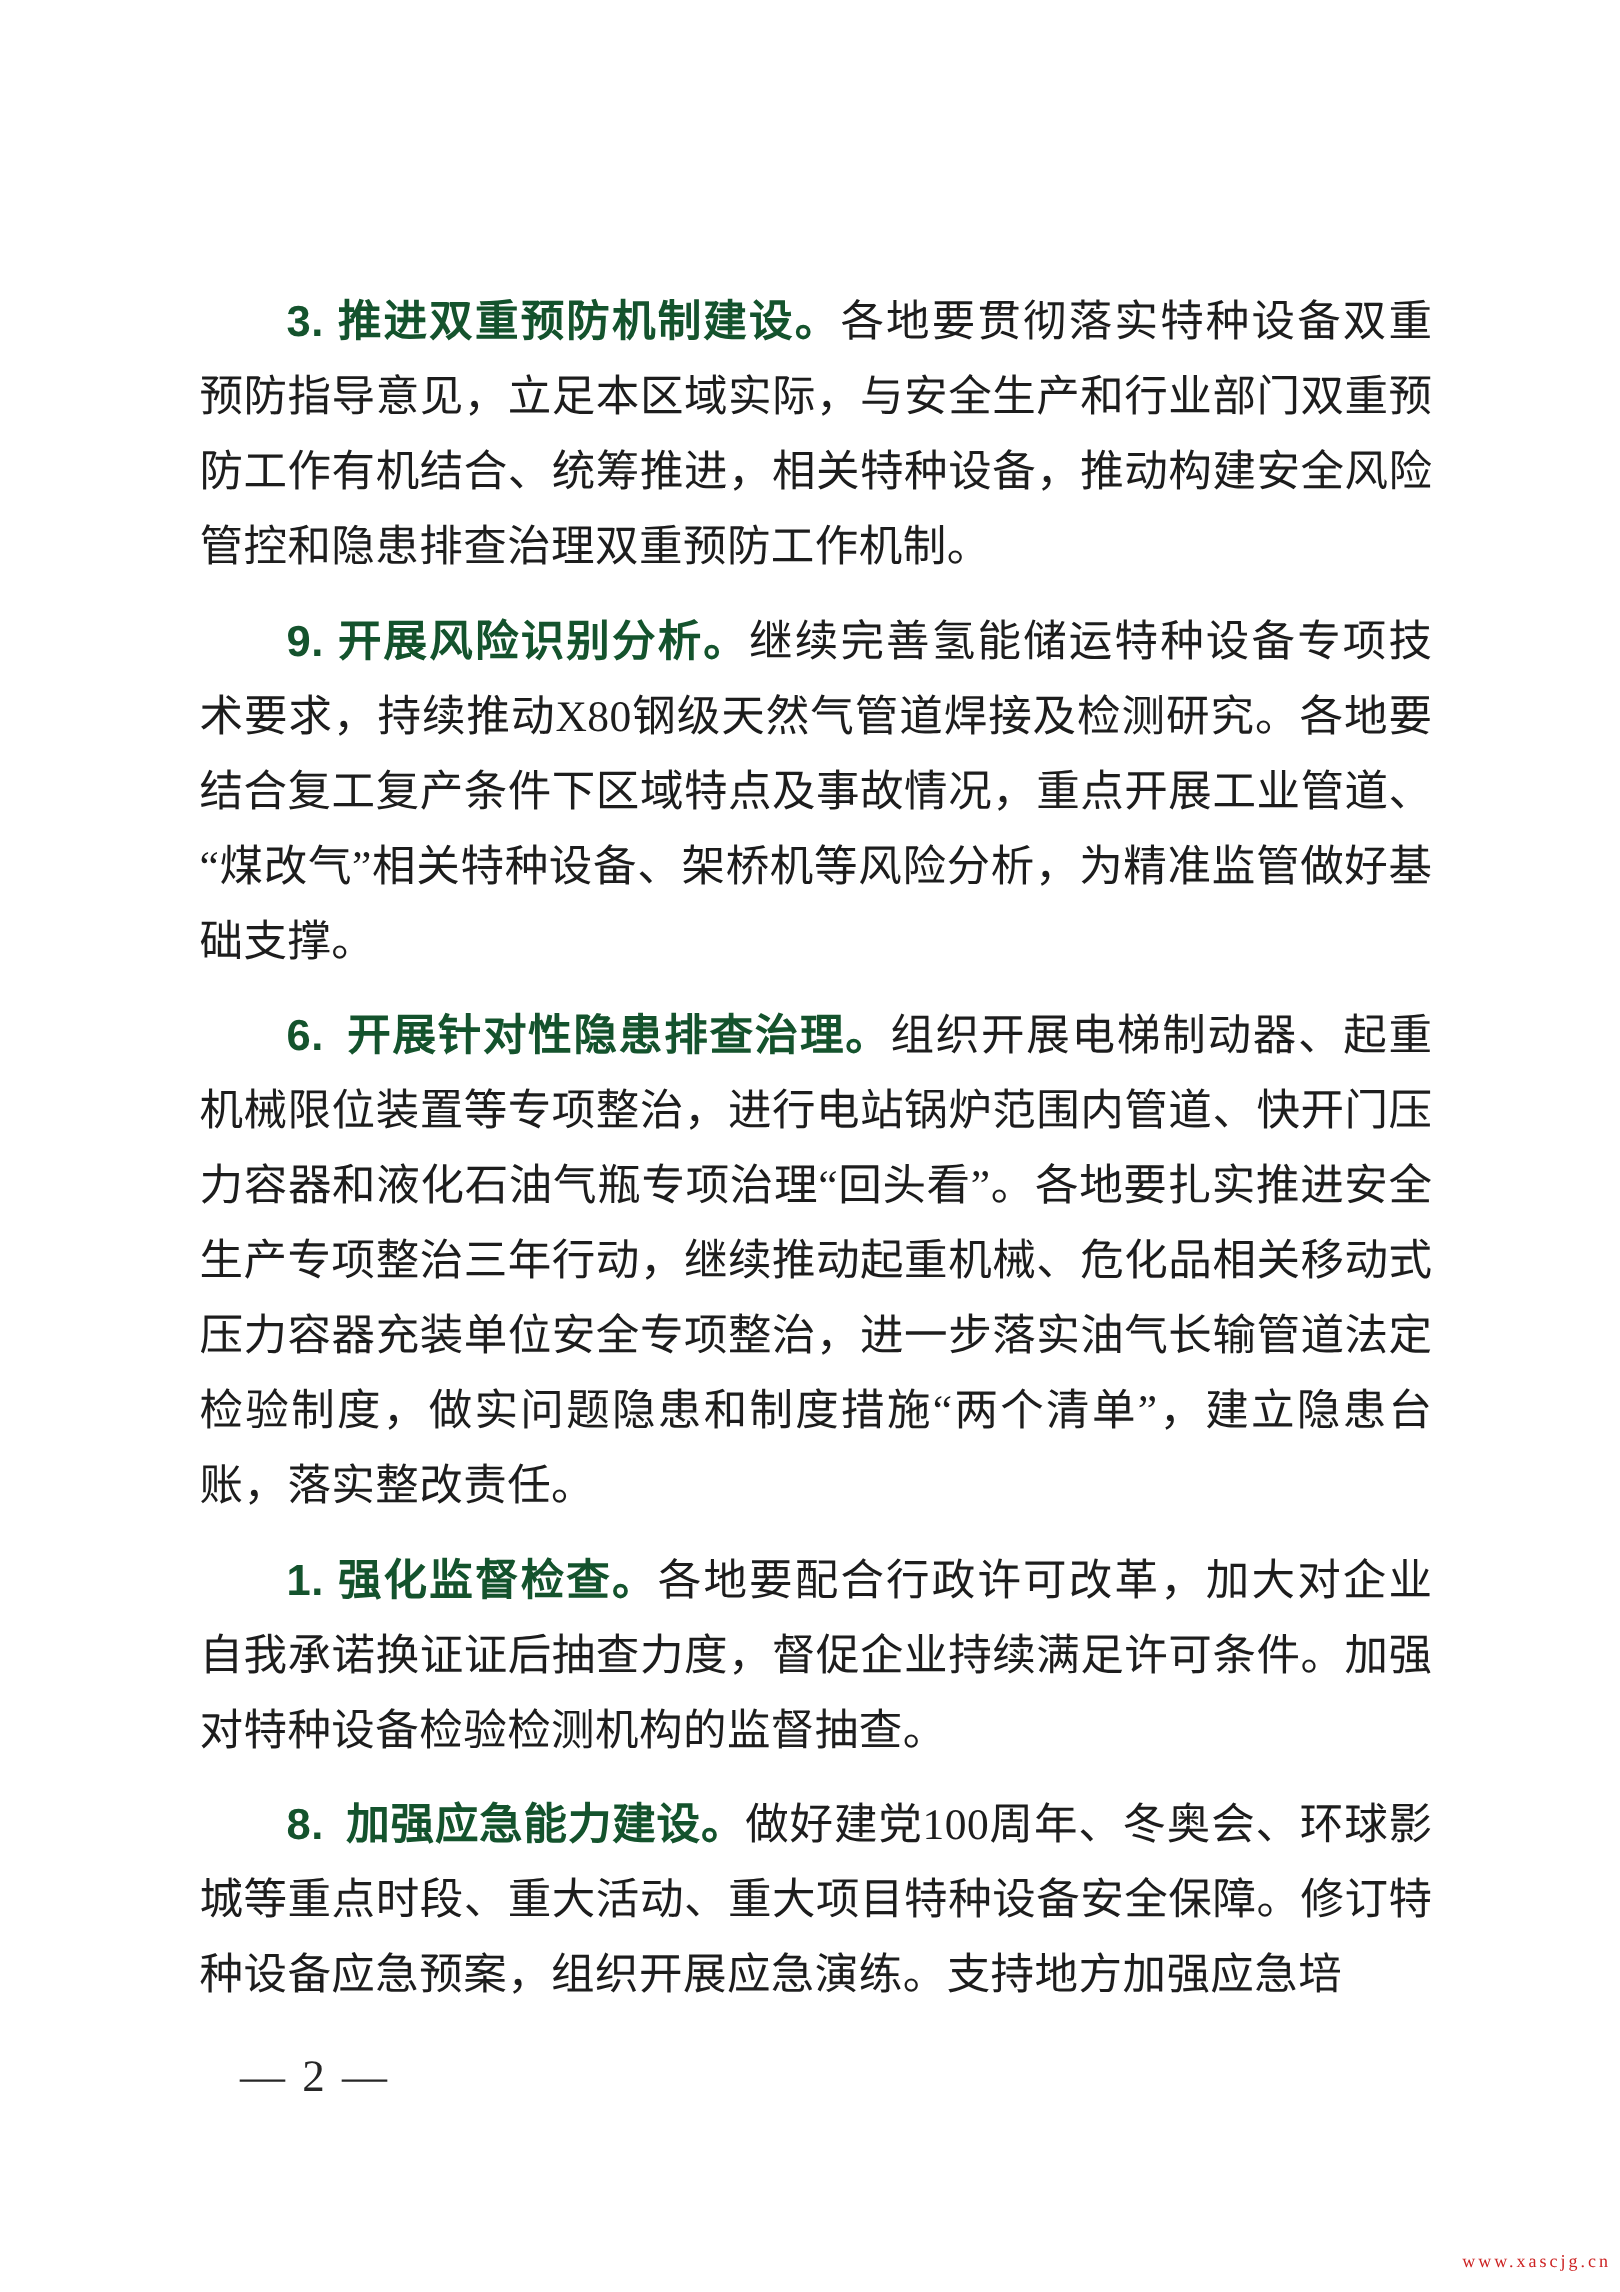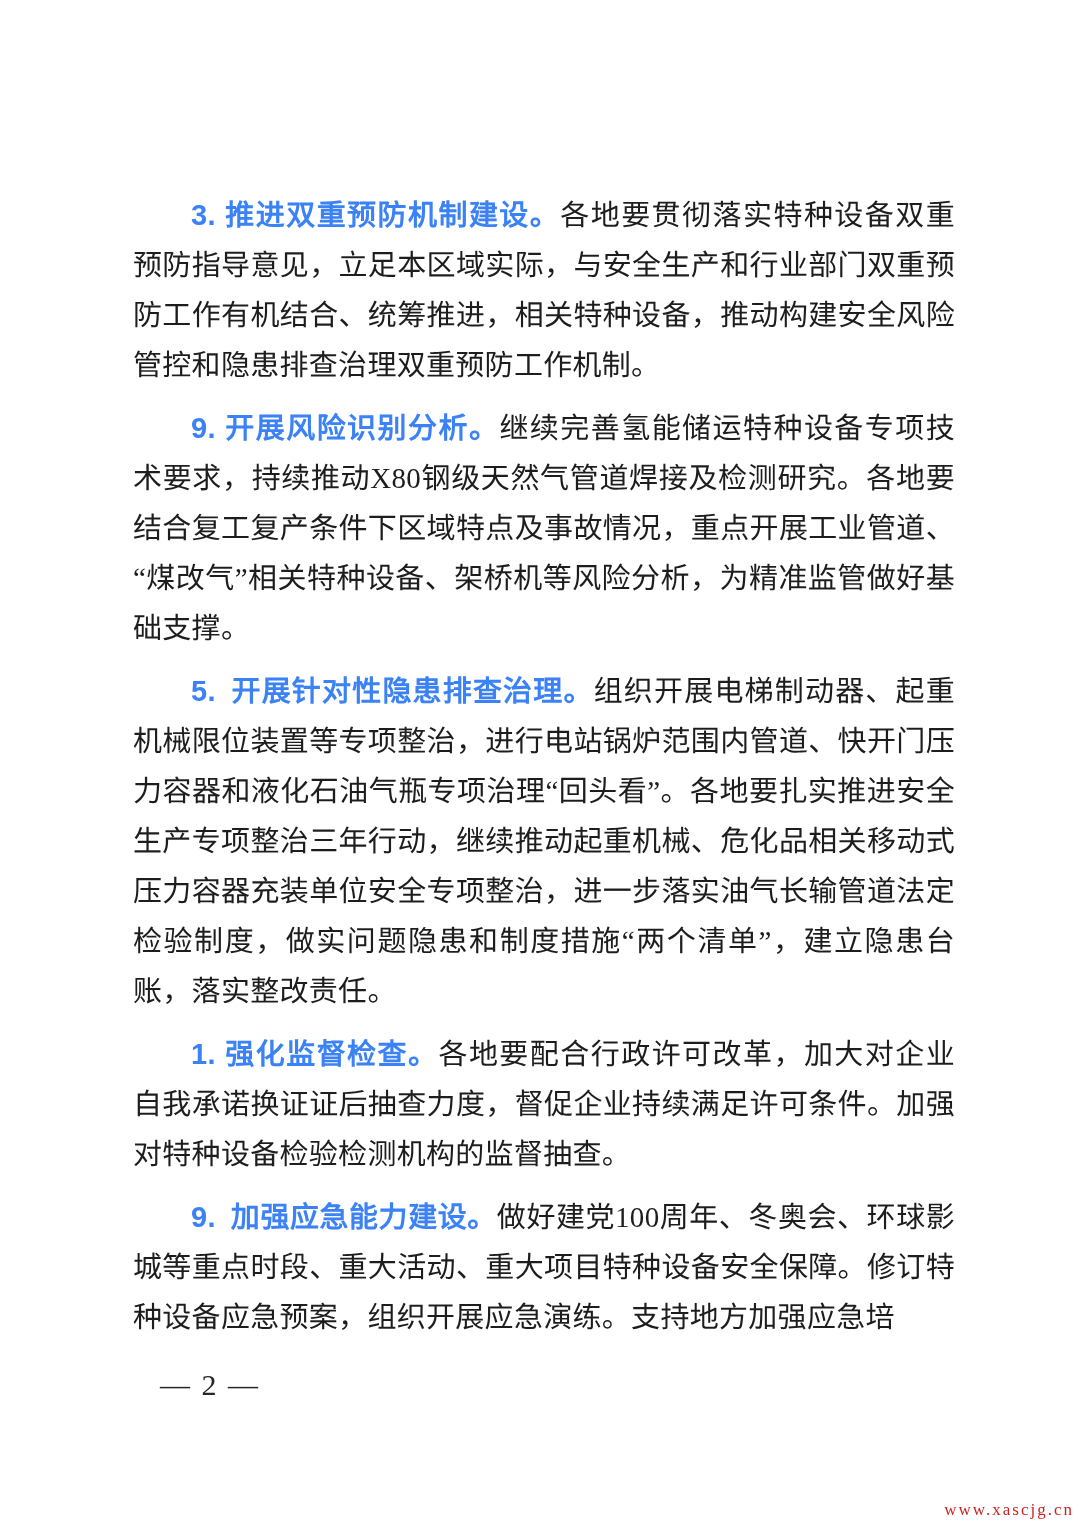--- a/index.html
+++ b/index.html
@@ -27,58 +27,58 @@
     line-height: 50px;
     color: #1d1d1d;
     text-align: justify;
     text-indent: 2em;
     font-family: "Liberation Serif", serif;
     letter-spacing: 0.3px;
   }
   p.para:last-child { margin-bottom: 0; }
   .lead {
     font-weight: 700;
-    color: #3b82f6;
+    color: #14532d;
     font-family: "Liberation Sans", sans-serif;
   }
   .page-number {
     position: absolute;
     left: 160px;
     top: 1368px;
     font-size: 30px;
     color: #262626;
     font-family: "Liberation Serif", serif;
     letter-spacing: 2px;
   }
   .watermark {
     position: absolute;
     right: 6px;
     top: 1500px;
-    font-size: 17px;
+    font-size: 12px;
     color: #cc2222;
     font-family: "Liberation Serif", serif;
     letter-spacing: 2px;
   }
 </style>
 </head>
 <body>
 
 <div class="page">
 
   <div class="content">
 
     <p class="para"><span class="lead">3. 推进双重预防机制建设。</span><span>各地要贯彻落实特种设备双重预防指导意见，立足本区域实际，与安全生产和行业部门双重预防工作有机结合、统筹推进，相关特种设备，推动构建安全风险管控和隐患排查治理双重预防工作机制。</span></p>
 
     <p class="para"><span class="lead">9. 开展风险识别分析。</span><span>继续完善氢能储运特种设备专项技术要求，持续推动X80钢级天然气管道焊接及检测研究。各地要结合复工复产条件下区域特点及事故情况，重点开展工业管道、“煤改气”相关特种设备、架桥机等风险分析，为精准监管做好基础支撑。</span></p>
 
-    <p class="para"><span class="lead">5. 开展针对性隐患排查治理。</span><span>组织开展电梯制动器、起重机械限位装置等专项整治，进行电站锅炉范围内管道、快开门压力容器和液化石油气瓶专项治理“回头看”。各地要扎实推进安全生产专项整治三年行动，继续推动起重机械、危化品相关移动式压力容器充装单位安全专项整治，进一步落实油气长输管道法定检验制度，做实问题隐患和制度措施“两个清单”，建立隐患台账，落实整改责任。</span></p>
+    <p class="para"><span class="lead">6. 开展针对性隐患排查治理。</span><span>组织开展电梯制动器、起重机械限位装置等专项整治，进行电站锅炉范围内管道、快开门压力容器和液化石油气瓶专项治理“回头看”。各地要扎实推进安全生产专项整治三年行动，继续推动起重机械、危化品相关移动式压力容器充装单位安全专项整治，进一步落实油气长输管道法定检验制度，做实问题隐患和制度措施“两个清单”，建立隐患台账，落实整改责任。</span></p>
 
     <p class="para"><span class="lead">1. 强化监督检查。</span><span>各地要配合行政许可改革，加大对企业自我承诺换证证后抽查力度，督促企业持续满足许可条件。加强对特种设备检验检测机构的监督抽查。</span></p>
 
-    <p class="para"><span class="lead">9. 加强应急能力建设。</span><span>做好建党100周年、冬奥会、环球影城等重点时段、重大活动、重大项目特种设备安全保障。修订特种设备应急预案，组织开展应急演练。支持地方加强应急培</span></p>
+    <p class="para"><span class="lead">8. 加强应急能力建设。</span><span>做好建党100周年、冬奥会、环球影城等重点时段、重大活动、重大项目特种设备安全保障。修订特种设备应急预案，组织开展应急演练。支持地方加强应急培</span></p>
 
   </div>
 
   <div class="page-number">— 2 —</div>
 
   <div class="watermark">www.xascjg.cn</div>
 
 </div>
 
 </body></html>

